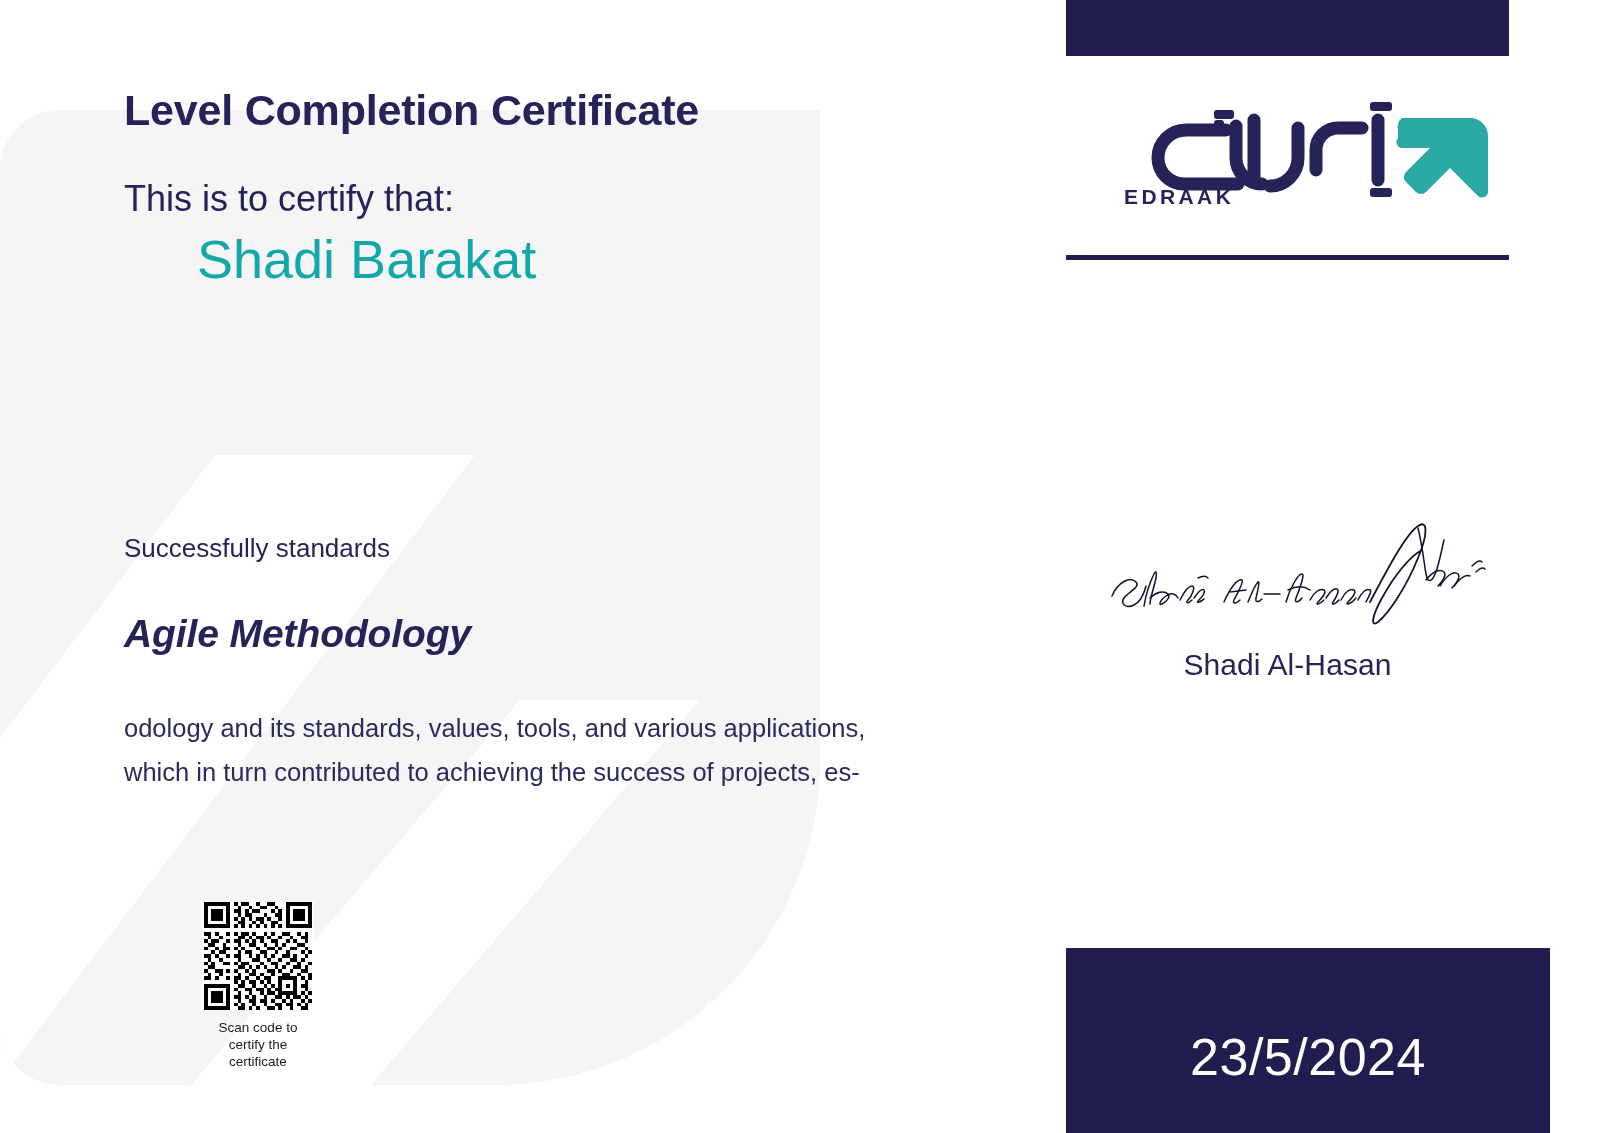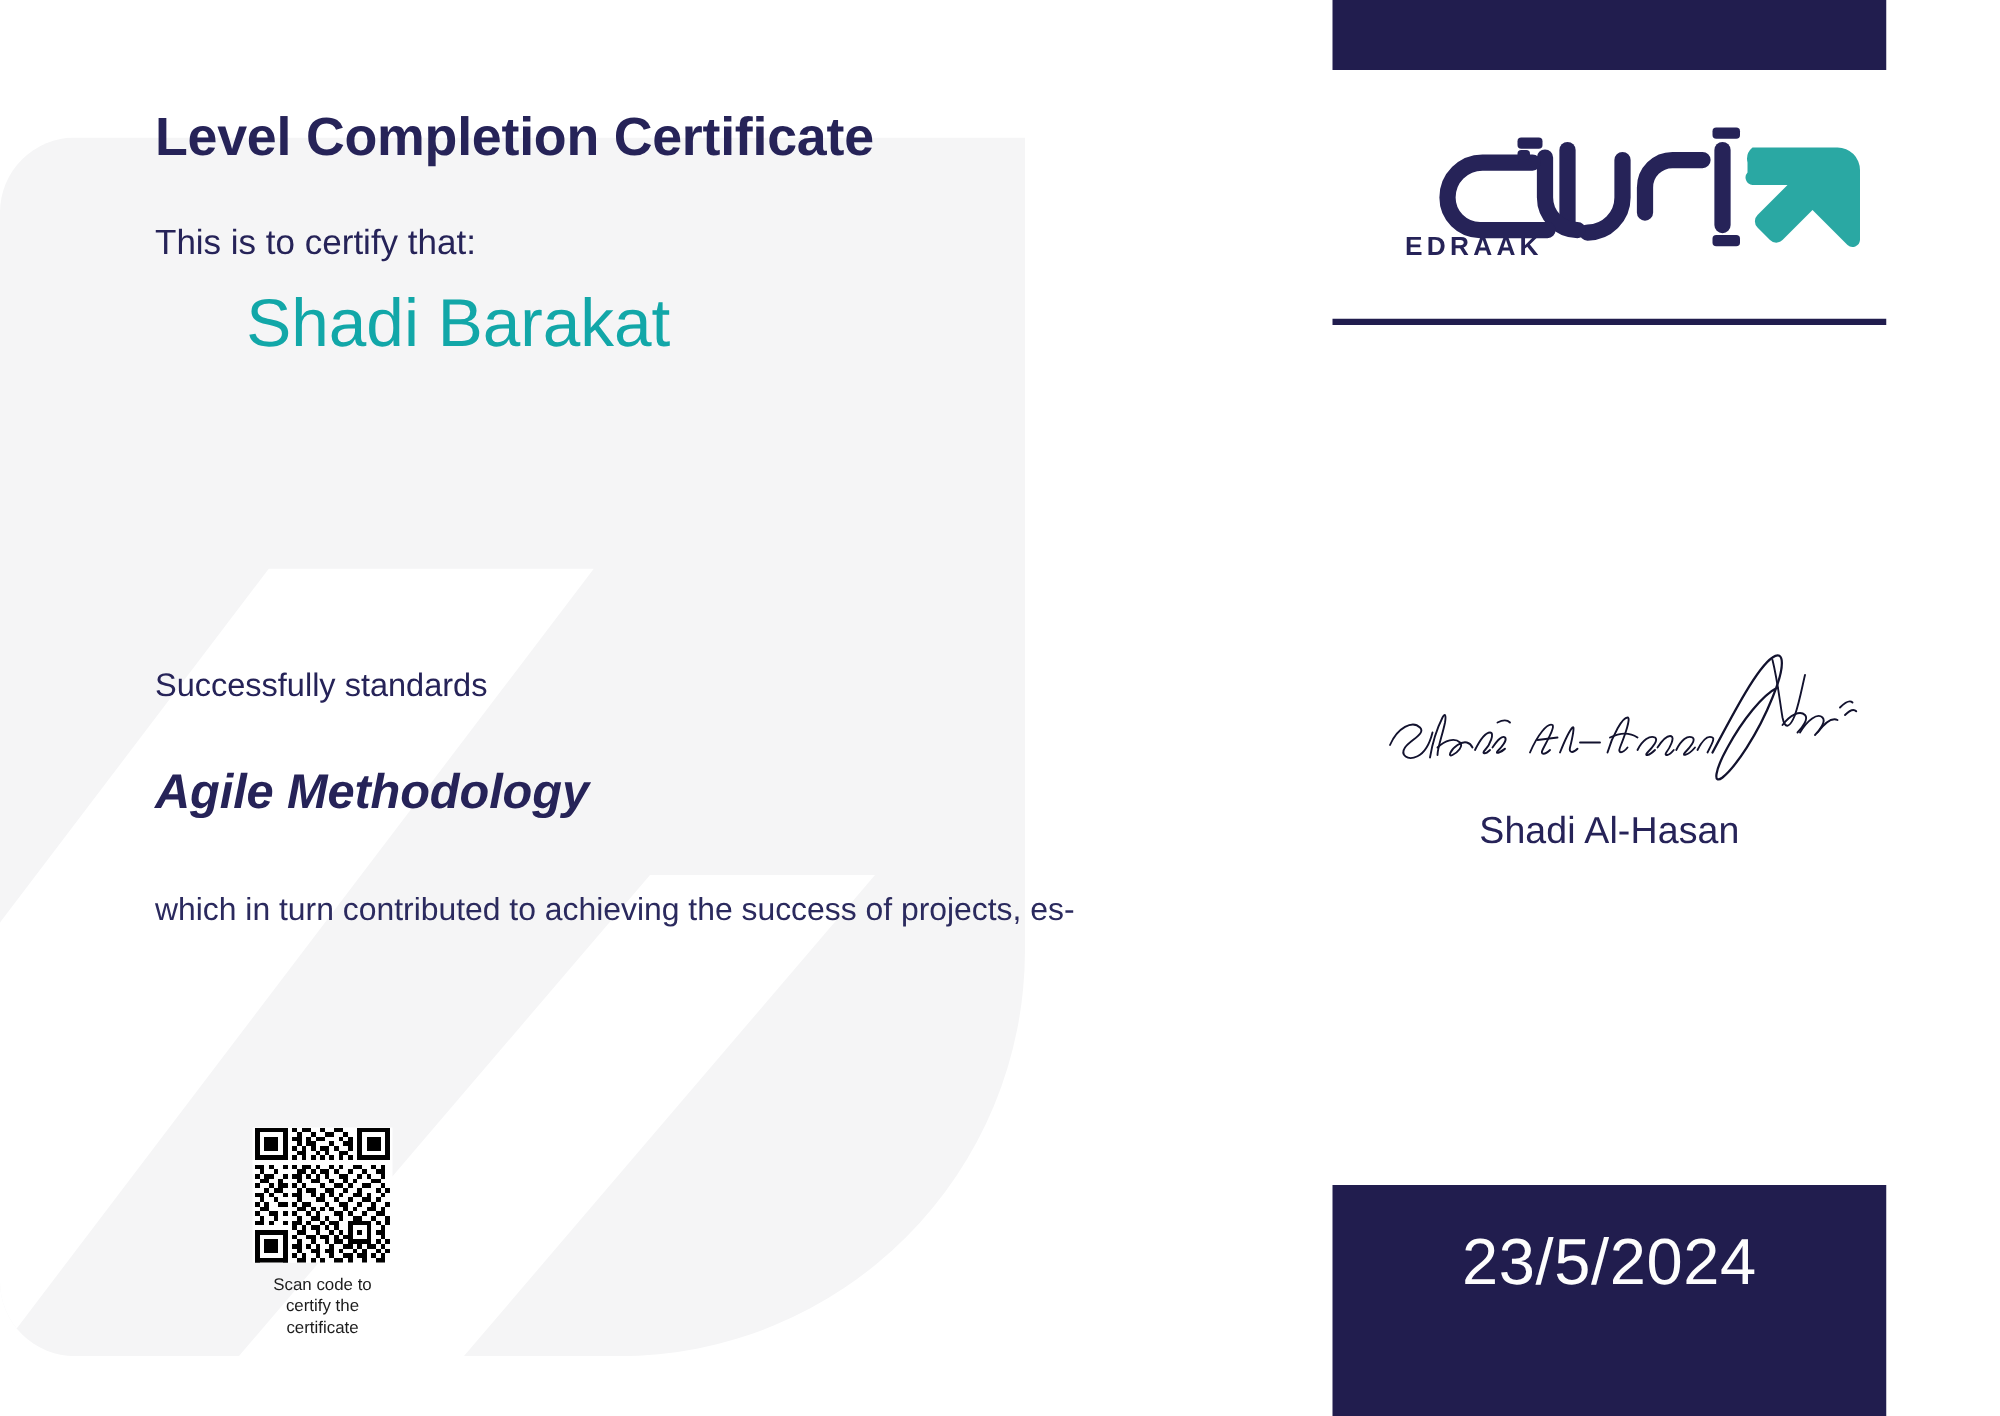--- a/index.html
+++ b/index.html
@@ -46,21 +46,21 @@
     font-weight: bold;
     color: #262358;
     letter-spacing: -0.2px;
     white-space: nowrap;
   }
 
   #certify-label {
     position: absolute;
     left: 0;
     top: 178px;
-    font-size: 28px;
+    font-size: 36px;
     font-weight: normal;
     color: #262358;
     white-space: nowrap;
   }
 
   #recipient-name {
     position: absolute;
     left: 73px;
     top: 228px;
     font-size: 54px;
@@ -185,25 +185,25 @@
     font-size: 30px;
     color: #262358;
     font-weight: normal;
     letter-spacing: 0.1px;
   }
 
   #date-block {
     position: absolute;
     left: 1066px;
     top: 948px;
-    width: 443px;
+    width: 484px;
     height: 185px;
     background: #211d4e;
     display: flex;
-    align-items: flex-start;
+    align-items: center;
     justify-content: center;
   }
 
   #issue-date {
     margin-top: 32px;
     font-size: 52px;
     color: #fdfdfd;
     font-weight: normal;
     letter-spacing: 0.5px;
     font-family: "Liberation Sans", sans-serif;
@@ -239,20 +239,21 @@
 
     <div id="certify-label">This is to certify that:</div>
 
     <div id="recipient-name">Shadi Barakat</div>
 
     <div id="completed-label">Successfully standards</div>
 
     <div id="course-title">Agile Methodology</div>
 
     <div id="course-description">
+      <span class="dline">odology and its standards, values, tools, and various applications,</span>
       <span class="dline">which in turn contributed to achieving the success of projects, es-</span>
     </div>
 
     <div id="qr-block">
       <svg id="qr-code" viewBox="0 0 29 29" shape-rendering="crispEdges" xmlns="http://www.w3.org/2000/svg">
         <rect width="29" height="29" fill="#ffffff"></rect>
         <g fill="#000000">
 
           <rect x="0" y="0" width="7" height="1"></rect>
             <rect x="0" y="6" width="7" height="1"></rect>

